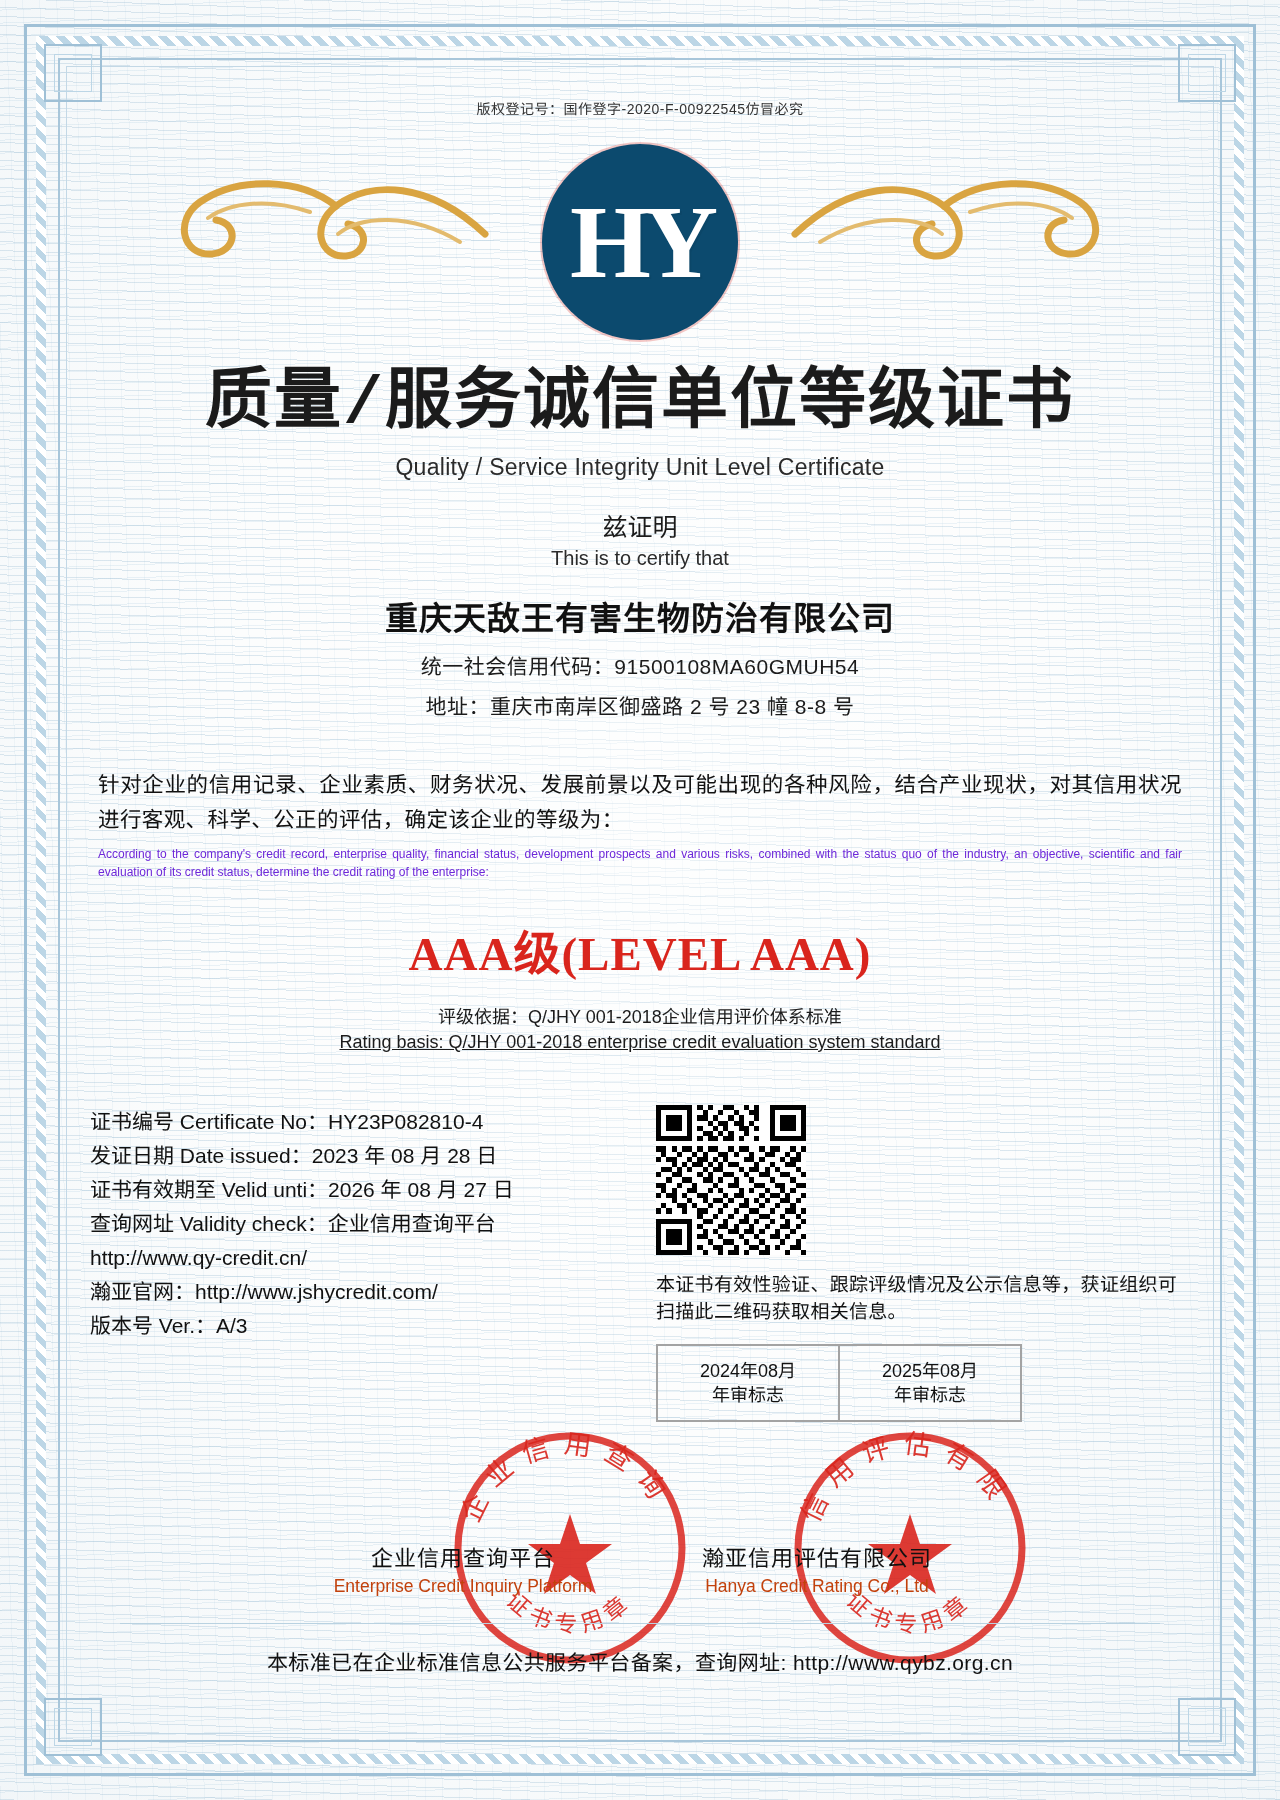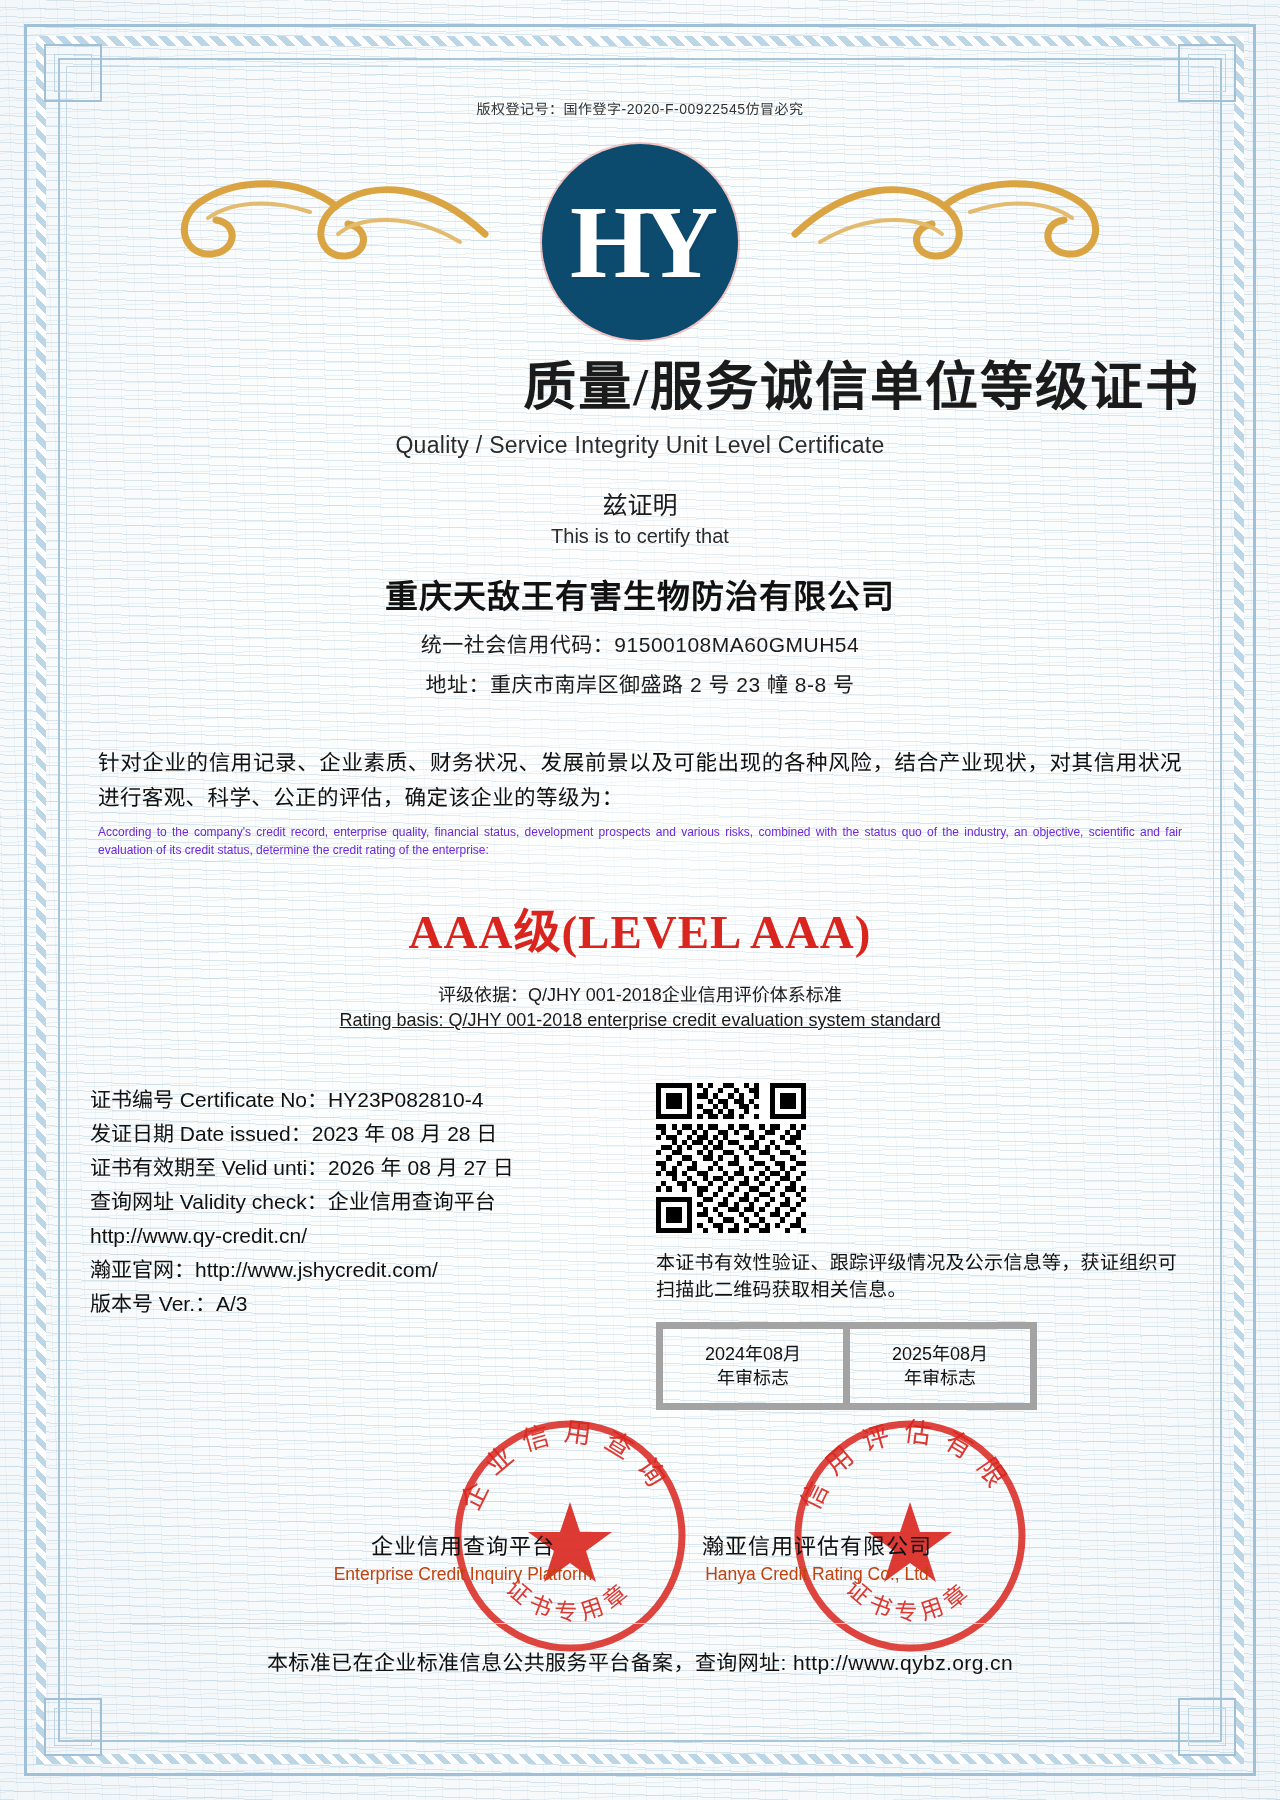--- a/index.html
+++ b/index.html
@@ -83,24 +83,24 @@
     box-shadow:0 0 0 2px rgba(217,37,29,0.25);
   }
   .seal-logo .hy{
     font-family:"Liberation Serif", serif;
     font-weight:bold;font-size:104px;color:#ffffff;letter-spacing:-8px;
     line-height:1;
     text-shadow:2px 2px 0 rgba(0,0,0,0.05);
   }
 
   .title-cn{
-    text-align:right;
-    font-family:Liberation Serif, serif;
+    text-align:center;
+    font-family:Liberation Mono, monospace;
     font-weight:bold;
-    font-size:53px;
+    font-size:67px;
     color:#1b1b1b;
     letter-spacing:2px;
     margin-top:4px;
   }
   .title-en{
     text-align:center;font-size:23px;color:#2b2b2b;margin-top:12px;letter-spacing:0.3px;
   }
   .certify-cn{
     text-align:center;font-size:25px;color:#1b1b1b;margin-top:26px;
   }
@@ -153,21 +153,21 @@
     background:#fff;
     display:block;
   }
   .qr-note{
     font-size:19px;color:#111;line-height:1.45;letter-spacing:0.3px;
   }
   .stamp-boxes{
     display:flex;gap:0;margin-top:18px;
   }
   .stamp-box{
-    width:180px;height:74px;border:7px solid #a3a3a3;
+    width:180px;height:74px;border:2px solid #a3a3a3;
     display:flex;flex-direction:column;align-items:center;justify-content:center;
     font-size:18px;color:#111;line-height:1.35;
   }
   .stamp-box + .stamp-box{border-left:none;}
   .audit-note{
     margin-top:16px;font-size:19px;color:#111;line-height:1.5;text-align:right;
   }
 
   
   .seals{

